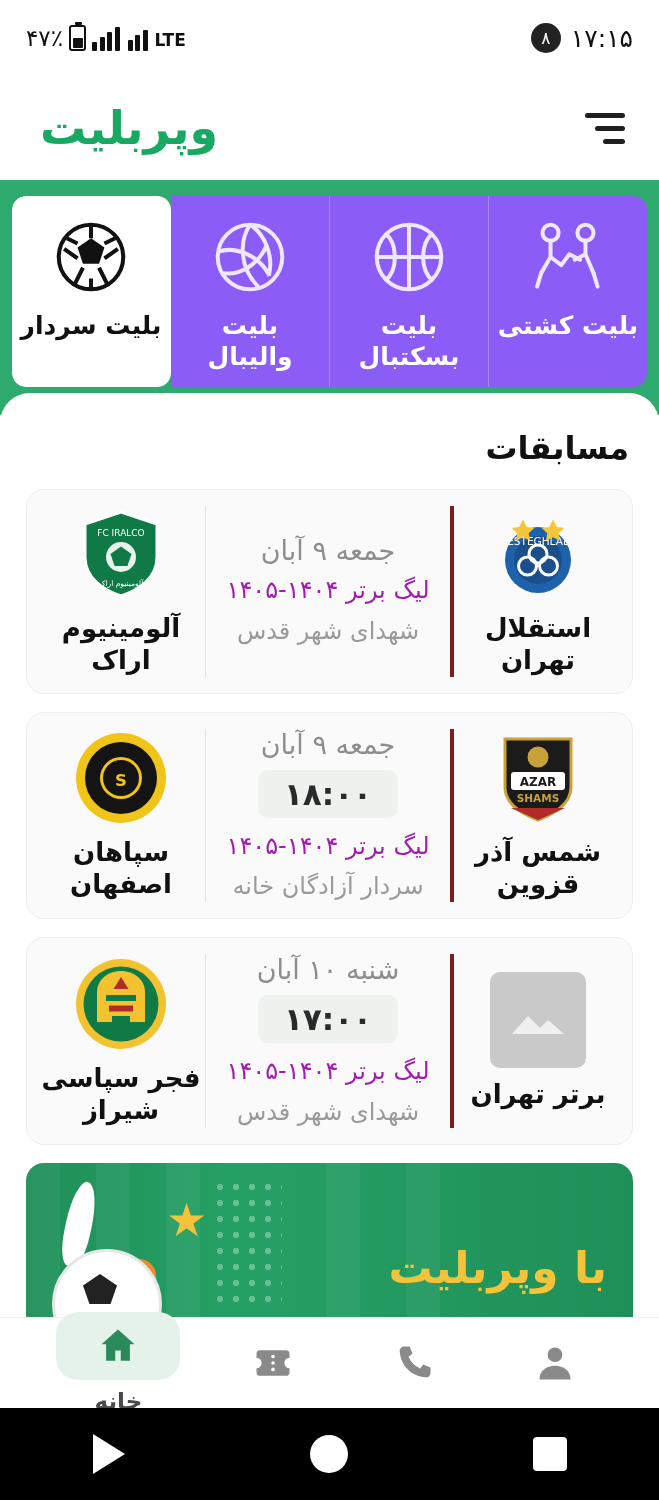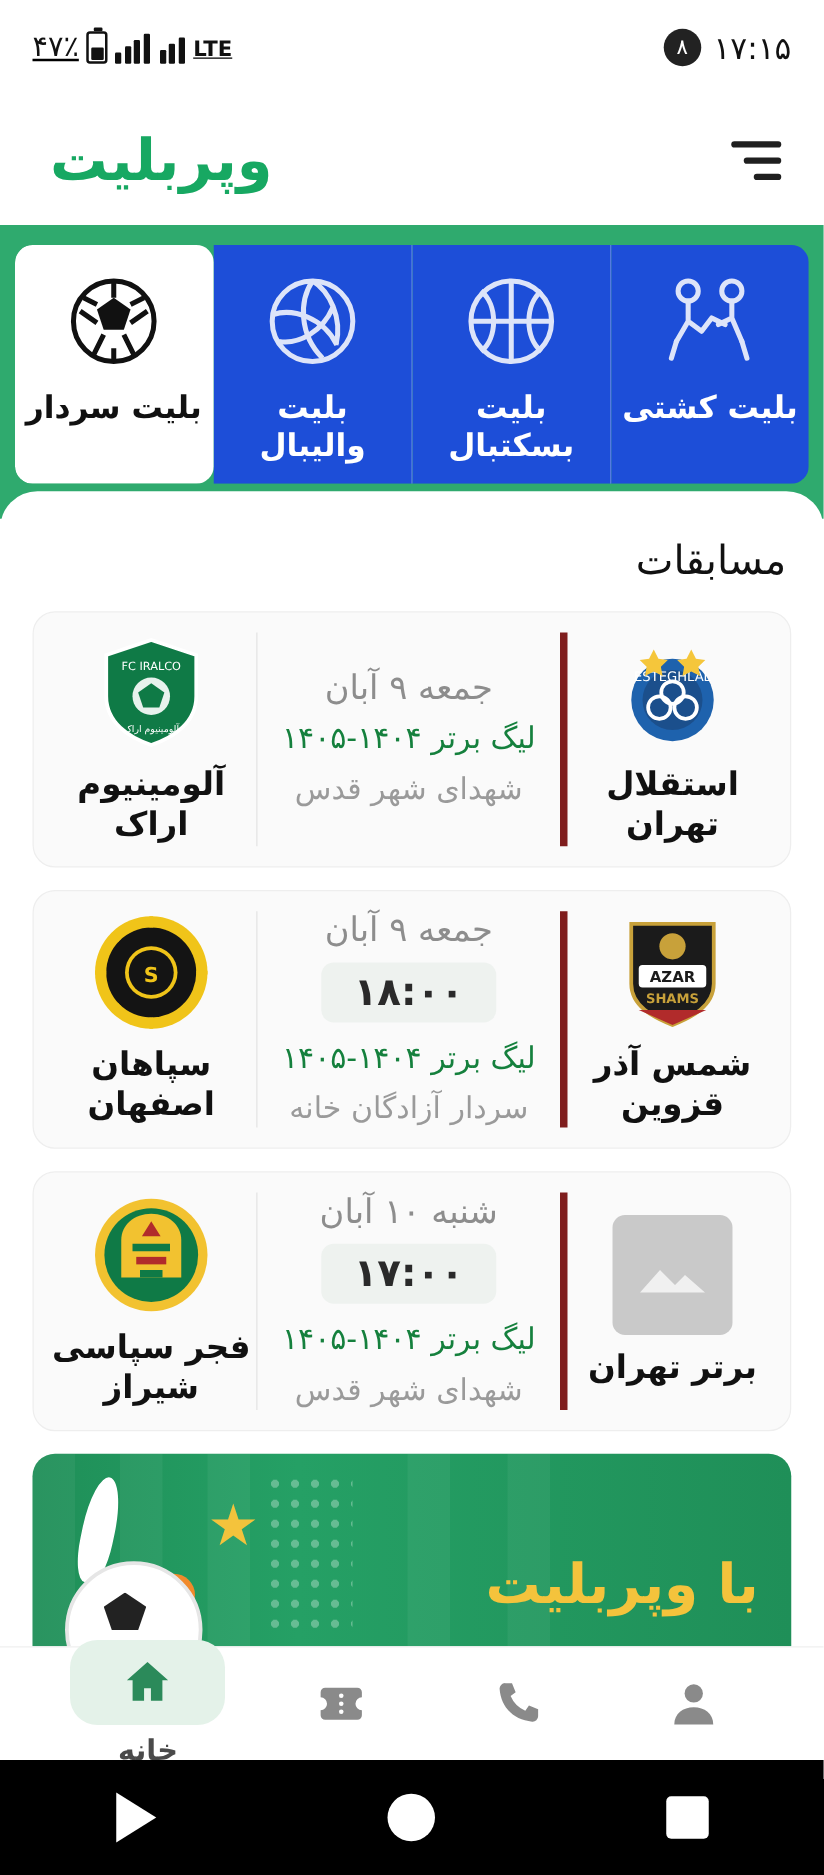--- a/index.html
+++ b/index.html
@@ -18,21 +18,21 @@
 
   
   .statusbar {
     height: 76px;
     background: #ffffff;
     display: flex; align-items: center;
     padding: 0 26px;
     flex: 0 0 auto;
     direction: ltr;
   }
-  .sb-left { display: flex; align-items: center; gap: 6px; text-decoration: underline; }
+  .sb-left { display: flex; align-items: center; gap: 6px; }
   .sb-right { margin-left: auto; display: flex; align-items: center; gap: 10px; }
   .sb-battery-text { font-size: 23px; color: #111; letter-spacing: 0px; }
   .batt {
     width: 17px; height: 26px; border: 2.5px solid #111; border-radius: 3px;
     position: relative; display: inline-block;
   }
   .batt::before {
     content: ""; position: absolute; top: -5px; left: 4px;
     width: 7px; height: 3px; background: #111; border-radius: 1px;
   }
@@ -81,21 +81,21 @@
     padding: 16px 12px 28px 12px;
     flex: 0 0 auto;
     position: relative;
   }
   .sports-row {
     display: flex; gap: 0; justify-content: space-between;
     border-radius: 14px; overflow: hidden;
   }
   .sport {
     flex: 1 1 0;
-    background: #1d4ed8;
+    background: #8b5cf6;
     display: flex; flex-direction: column; align-items: center; justify-content: flex-start;
     padding: 18px 6px 14px 6px;
     gap: 10px;
     position: relative;
     cursor: pointer;
   }
   .sport + .sport { border-right: 1px solid rgba(255,255,255,.25); }
   .sport .ic { width: 86px; height: 86px; display: block; }
   .sport .lbl {
     font-size: 25px; color: #ffffff; font-weight: 700; text-align: center; line-height: 1.25;
@@ -107,21 +107,21 @@
   .sheet {
     background: #ffffff;
     border-top-left-radius: 30px; border-top-right-radius: 30px;
     margin-top: -22px;
     flex: 1 1 auto;
     padding: 24px 26px 0 26px;
     overflow: hidden;
     position: relative;
   }
   .section-title {
-    font-size: 32px; font-weight: 400; color: #111;
+    font-size: 32px; font-weight: 700; color: #111;
     text-align: right; margin: 12px 4px 22px 4px;
   }
 
   
   .match {
     background: #fafafa;
     border: 1px solid #eeeeee;
     border-radius: 18px;
     display: flex; align-items: stretch;
     padding: 16px 10px;
@@ -134,29 +134,29 @@
   }
   .team .logo { width: 96px; height: 96px; display: block; }
   .team .name {
     font-size: 26px; font-weight: 700; color: #111; text-align: center; line-height: 1.25;
   }
   .middle {
     flex: 1 1 auto;
     display: flex; flex-direction: column; align-items: center; justify-content: center;
     gap: 8px;
     border-left: 1px solid #e3e3e3;
-    border-right: 6px solid #7f1d1d;
+    border-right: 4px solid #7f1d1d;
     padding: 0 8px;
   }
   .m-date { font-size: 27px; color: #8d8d8d; }
   .m-time {
     background: #eef2ef; color: #2a2a2a; font-size: 31px; font-weight: 700;
     border-radius: 10px; padding: 6px 26px; margin: 2px 0 4px;
   }
-  .m-league { font-size: 24px; color: #15803d; text-align: left; line-height: 1.35; }
+  .m-league { font-size: 24px; color: #a21caf; text-align: left; line-height: 1.35; }
   .m-venue { font-size: 24px; color: #9a9a9a; text-align: center; line-height: 1.35; }
 
   .logo-placeholder {
     width: 96px; height: 96px; border-radius: 10px; background: #c9c9c9;
     display: flex; align-items: center; justify-content: center;
   }
 
   
   .banner {
     height: 170px;

